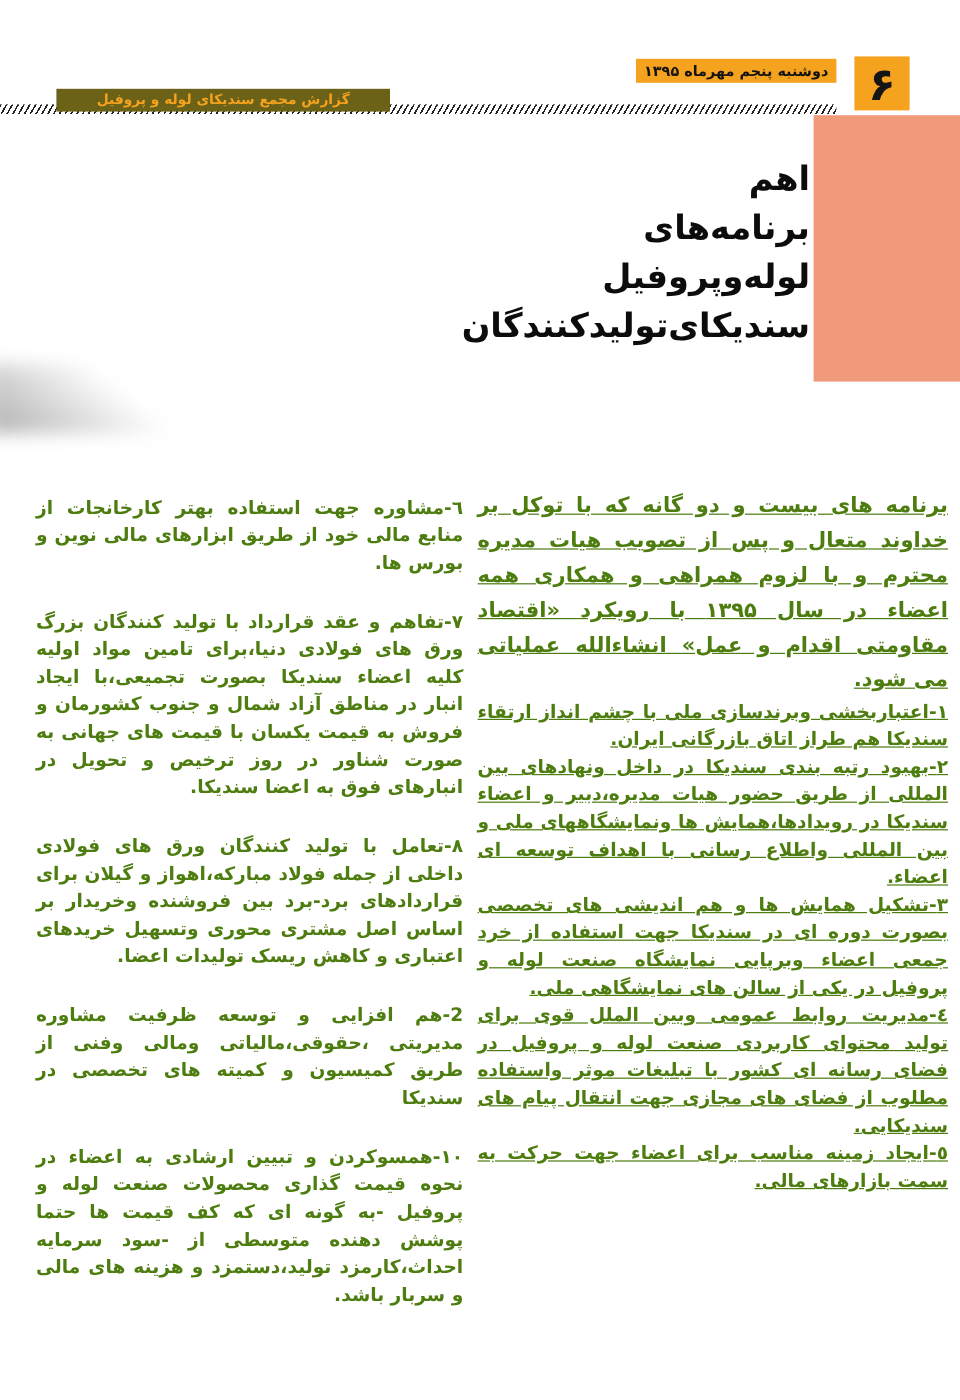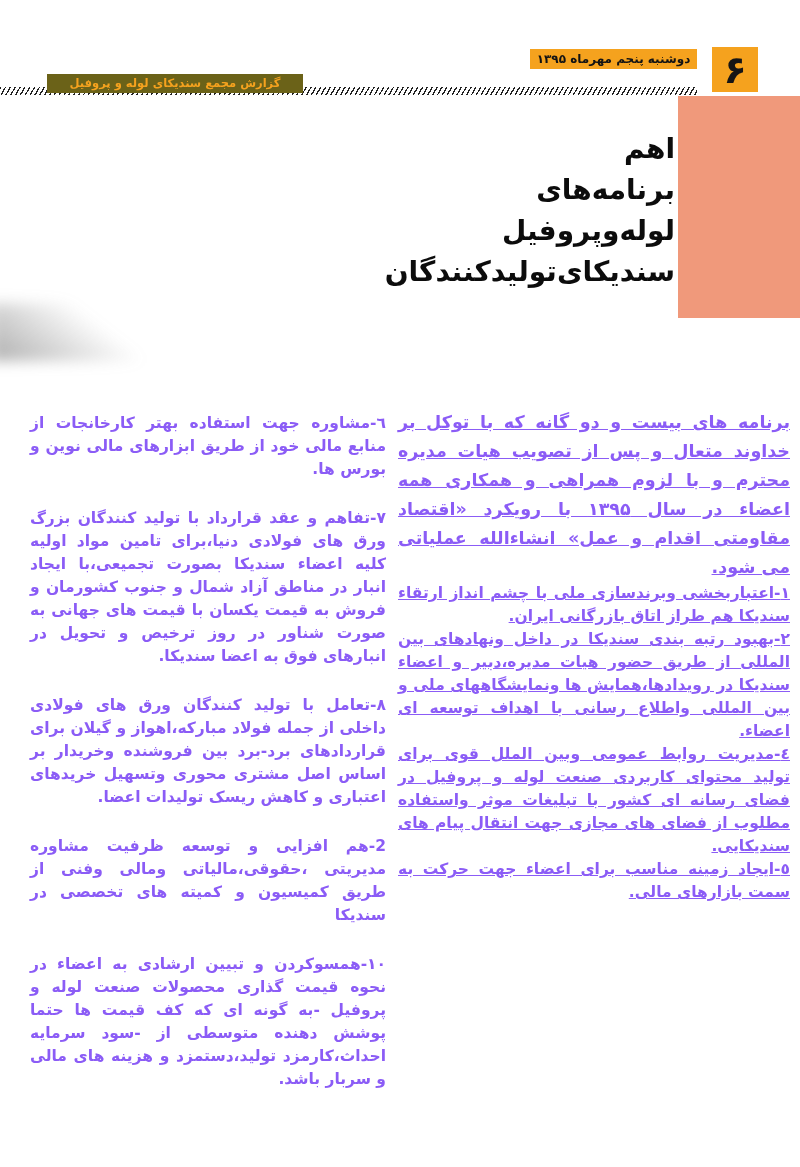--- a/index.html
+++ b/index.html
@@ -27,21 +27,21 @@
     background: repeating-linear-gradient(120deg,
       #222222 0px, #222222 1.3px, transparent 1.3px, transparent 4.2px);
   }
   .datebar {
     position: absolute; left: 530px; top: 49px; width: 167px; height: 20px;
     background: #F5A21E; color: #131313;
     font-weight: bold; font-size: 12px; line-height: 20px;
     text-align: center; direction: rtl;
   }
   .sectionbar {
-    position: absolute; left: 47px; top: 74px; width: 256px; height: 19px;
+    position: absolute; left: 47px; top: 74px; width: 278px; height: 19px;
     background: #6B6218; color: #F5A21E;
     font-weight: bold; font-size: 11.5px; line-height: 19px;
     text-align: center; direction: rtl;
   }
 
   
   .salmon-block {
     position: absolute; left: 678px; top: 96px;
     width: 122px; height: 222px;
     background: #F0997B;
@@ -56,21 +56,21 @@
     direction: rtl; 
     color: #0c0c0c; font-weight: bold;
     font-size: 28px; line-height: 41px;
     white-space: nowrap;
   }
 
   
   .col {
     position: absolute;
     direction: rtl; text-align: justify;
-    color: #8b5cf6; font-weight: bold;
+    color: #4d7c0f; font-weight: bold;
   }
   .col p { margin: 0; }
   .col-right { left: 398px; top: 408px; width: 392px; text-decoration: underline; }
   .col-left  { left: 30px;  top: 412px; width: 356px; }
   .intro { font-size: 17.5px; line-height: 29px; margin-bottom: 30px; }
   .item  { font-size: 15.5px; line-height: 23px; margin-bottom: 30px; }
   .col-left .item { margin-bottom: 26px; }
 </style>
 </head>
 <body>
@@ -94,20 +94,21 @@
     <div>اهم</div>
     <div>برنامه‌های</div>
     <div>لوله‌وپروفیل</div>
     <div>سندیکای‌تولیدکنندگان</div>
   </div>
 
   <div class="col col-right">
     <p class="intro">برنامه های بیست و دو گانه که با توکل بر خداوند متعال و پس از تصویب هیات مدیره محترم و با لزوم همراهی و همکاری همه اعضاء در سال ۱۳۹۵ با رویکرد «اقتصاد مقاومتی اقدام و عمل» انشاءالله عملیاتی می شود.</p>
     <p class="item">۱-اعتباربخشی وبرندسازی ملی با چشم انداز ارتقاء سندیکا هم طراز اتاق بازرگانی ایران.</p>
     <p class="item">۲-بهبود رتبه بندی سندیکا در داخل ونهادهای بین المللی از طریق حضور هیات مدیره،دبیر و اعضاء سندیکا در رویدادها،همایش ها ونمایشگاههای ملی و بین المللی واطلاع رسانی با اهداف توسعه ای اعضاء.</p>
+    <p class="item">۳-تشکیل همایش ها و هم اندیشی های تخصصی بصورت دوره ای در سندیکا جهت استفاده از خرد جمعی اعضاء وبرپایی نمایشگاه صنعت لوله و پروفیل در یکی از سالن های نمایشگاهی ملی.</p>
     <p class="item">٤-مدیریت روابط عمومی وبین الملل قوی برای تولید محتوای کاربردی صنعت لوله و پروفیل در فضای رسانه ای کشور با تبلیغات موثر واستفاده مطلوب از فضای های مجازی جهت انتقال پیام های سندیکایی.</p>
     <p class="item">٥-ایجاد زمینه مناسب برای اعضاء جهت حرکت به سمت بازارهای مالی.</p>
   </div>
 
   <div class="col col-left">
     <p class="item">٦-مشاوره جهت استفاده بهتر کارخانجات از منابع مالی خود از طریق ابزارهای مالی نوین و بورس ها.</p>
     <p class="item">۷-تفاهم و عقد قرارداد با تولید کنندگان بزرگ ورق های فولادی دنیا،برای تامین مواد اولیه کلیه اعضاء سندیکا بصورت تجمیعی،با ایجاد انبار در مناطق آزاد شمال و جنوب کشورمان و فروش به قیمت یکسان با قیمت های جهانی به صورت شناور در روز ترخیص و تحویل در انبارهای فوق به اعضا سندیکا.</p>
     <p class="item">۸-تعامل با تولید کنندگان ورق های فولادی داخلی از جمله فولاد مبارکه،اهواز و گیلان برای قراردادهای برد-برد بین فروشنده وخریدار بر اساس اصل مشتری محوری وتسهیل خریدهای اعتباری و کاهش ریسک تولیدات اعضا.</p>
     <p class="item">2-هم افزایی و توسعه ظرفیت مشاوره مدیریتی ،حقوقی،مالیاتی ومالی وفنی از طریق کمیسیون و کمیته های تخصصی در سندیکا</p>
     <p class="item">۱۰-همسوکردن و تبیین ارشادی به اعضاء در نحوه قیمت گذاری محصولات صنعت لوله و پروفیل -به گونه ای که کف قیمت ها حتما پوشش دهنده متوسطی از -سود سرمایه احداث،کارمزد تولید،دستمزد و هزینه های مالی و سربار باشد.</p>

